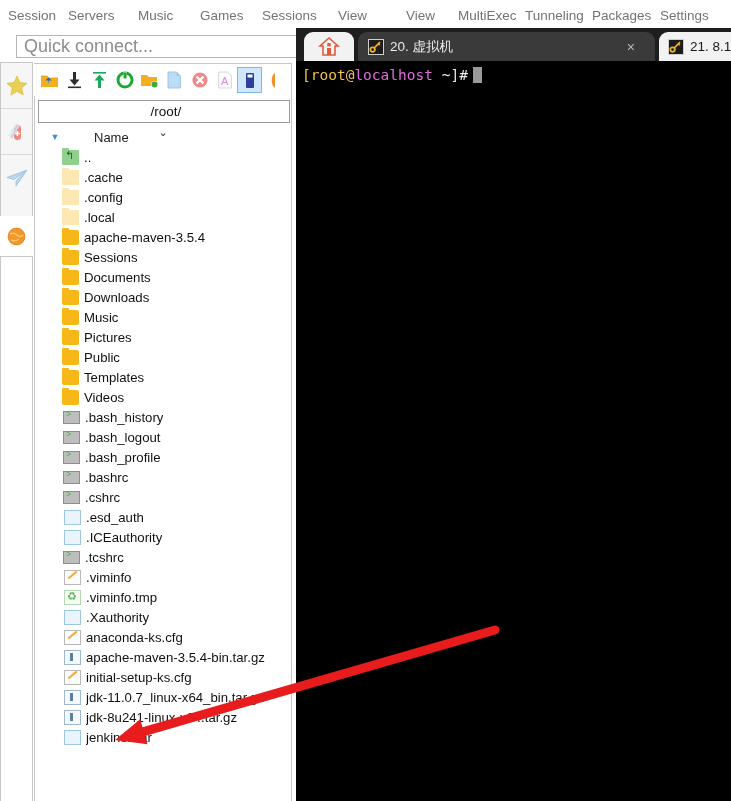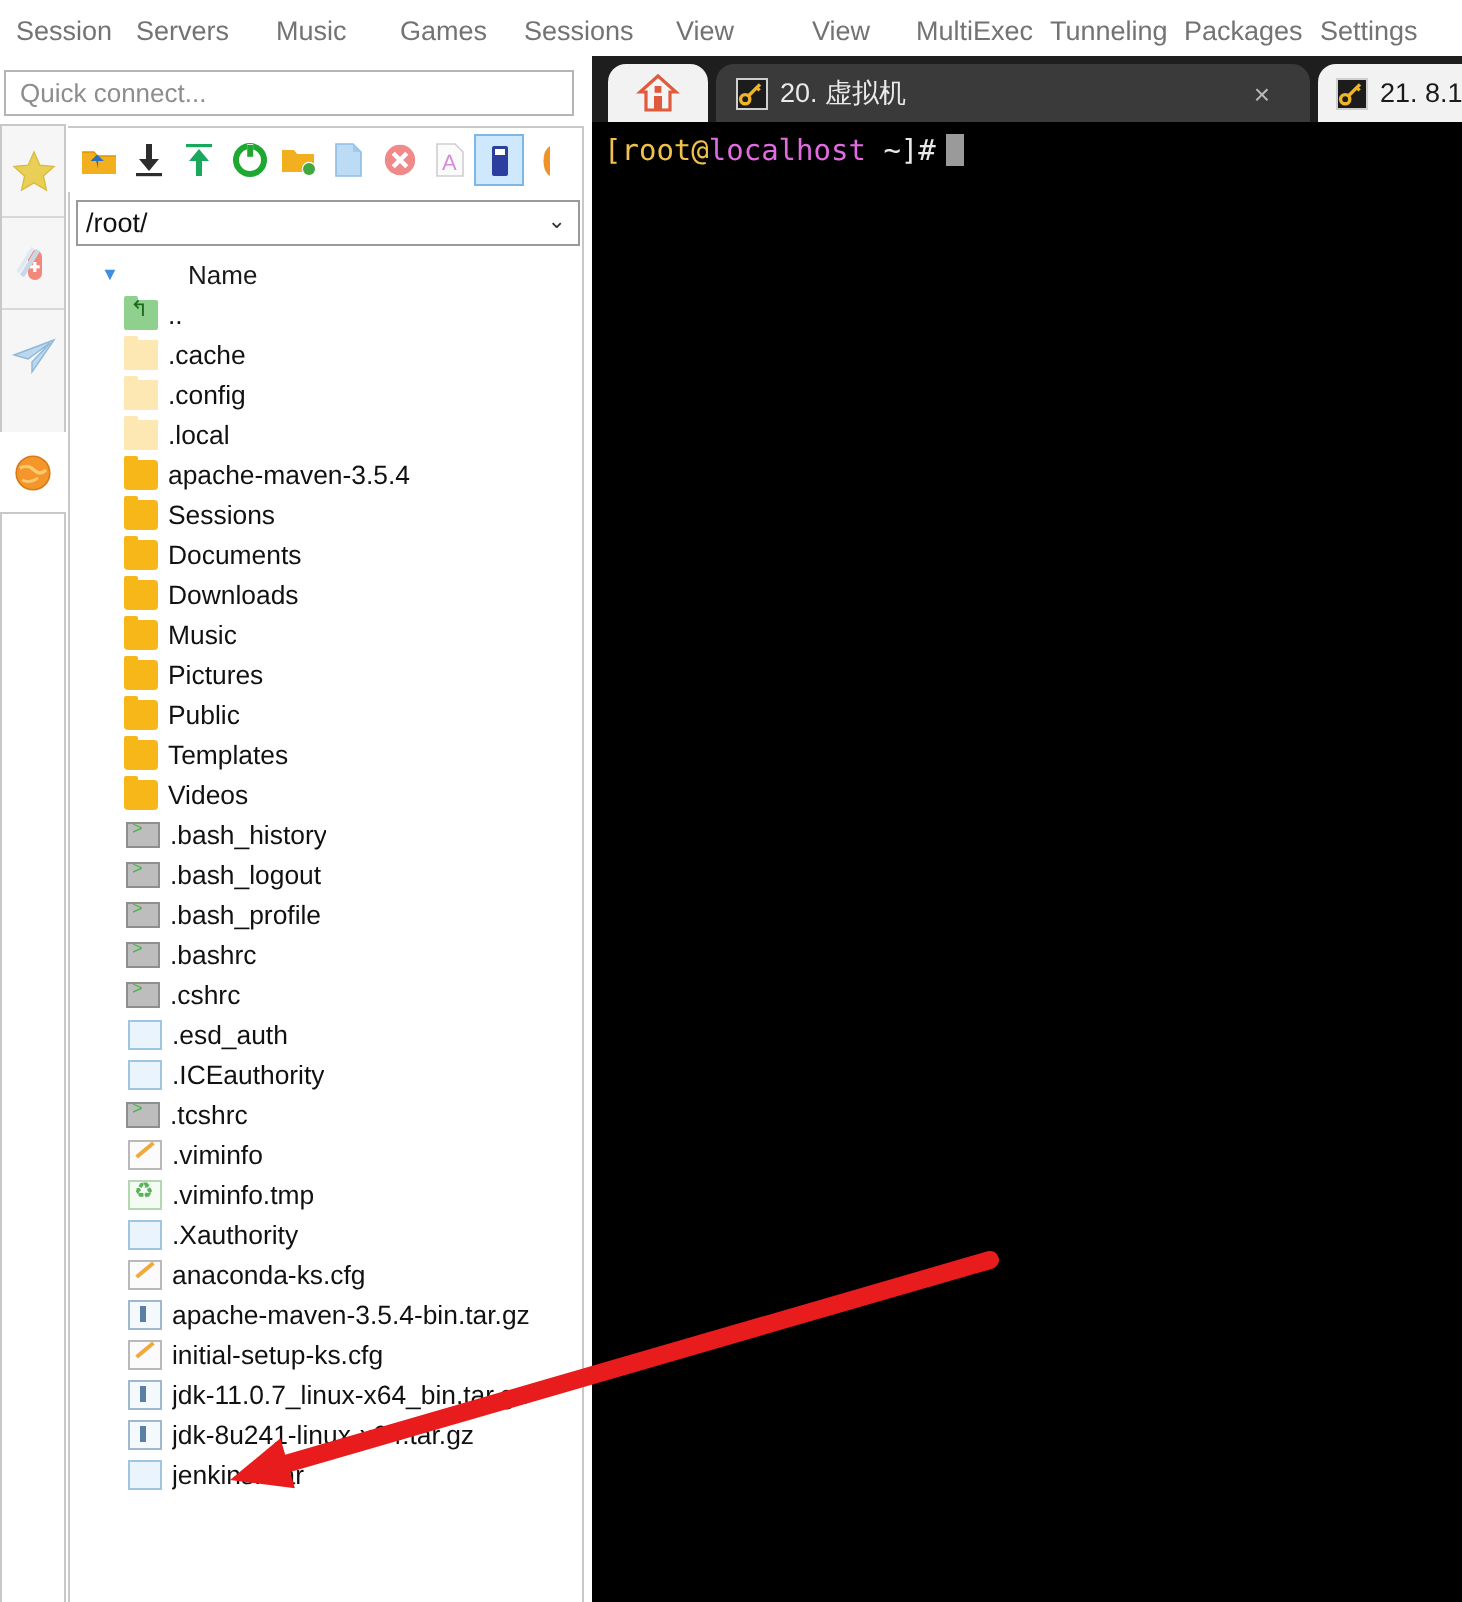--- a/index.html
+++ b/index.html
@@ -18,23 +18,23 @@
     background:#ffffff;
     display:flex; align-items:center;
   }
   .menu-item {
     font-size: 13.5px; color:#737373; padding: 0 0px;
     white-space: nowrap; cursor: default;
   }
 
   
   #quickconnect {
-    position:absolute; left:2px; top:35px; width:285px; height:23px;
+    position:absolute; left:16px; top:35px; width:285px; height:23px;
     border:1px solid #b5b5b5; background:#fff;
-    font-size:13px; color:#8d8d8d;
+    font-size:18px; color:#8d8d8d;
     padding-left:7px; line-height:21px;
   }
 
   
   #rail {
     position:absolute; left:0px; top:62px; width:33px; height:192px;
     border:1px solid #c8c8c8; border-top:1px solid #c8c8c8;
     background:#f6f6f6;
   }
   .rail-cell {
@@ -65,21 +65,21 @@
   .tb-btn {
     width:25px; height:26px; display:flex; align-items:center; justify-content:center;
     cursor:default;
   }
   .tb-btn.selected { background:#cfe8fb; border:1px solid #7db7e8; }
 
   #pathbar {
     position:absolute; left:38px; top:100px; width:252px; height:23px;
     border:1px solid #9a9a9a; background:#fff;
     font-size:13.5px; color:#111; line-height:21px; padding-left:4px;
-    display:flex; align-items:center; justify-content:space-between;
+    display:flex; align-items:center; justify-content:space-between;flex-direction:column;
   }
   #pathbar .chev { margin-right:6px; color:#333; font-size:11px; }
 
   #colhdr {
     position:absolute; left:38px; top:127px; width:252px; height:20px;
     display:flex; align-items:center; font-size:13px; color:#1a1a1a;
   }
   #colhdr .sortarrow {
     width:18px; text-align:center; color:#3f8fdb; font-size:9px; margin-left:8px;
   }

